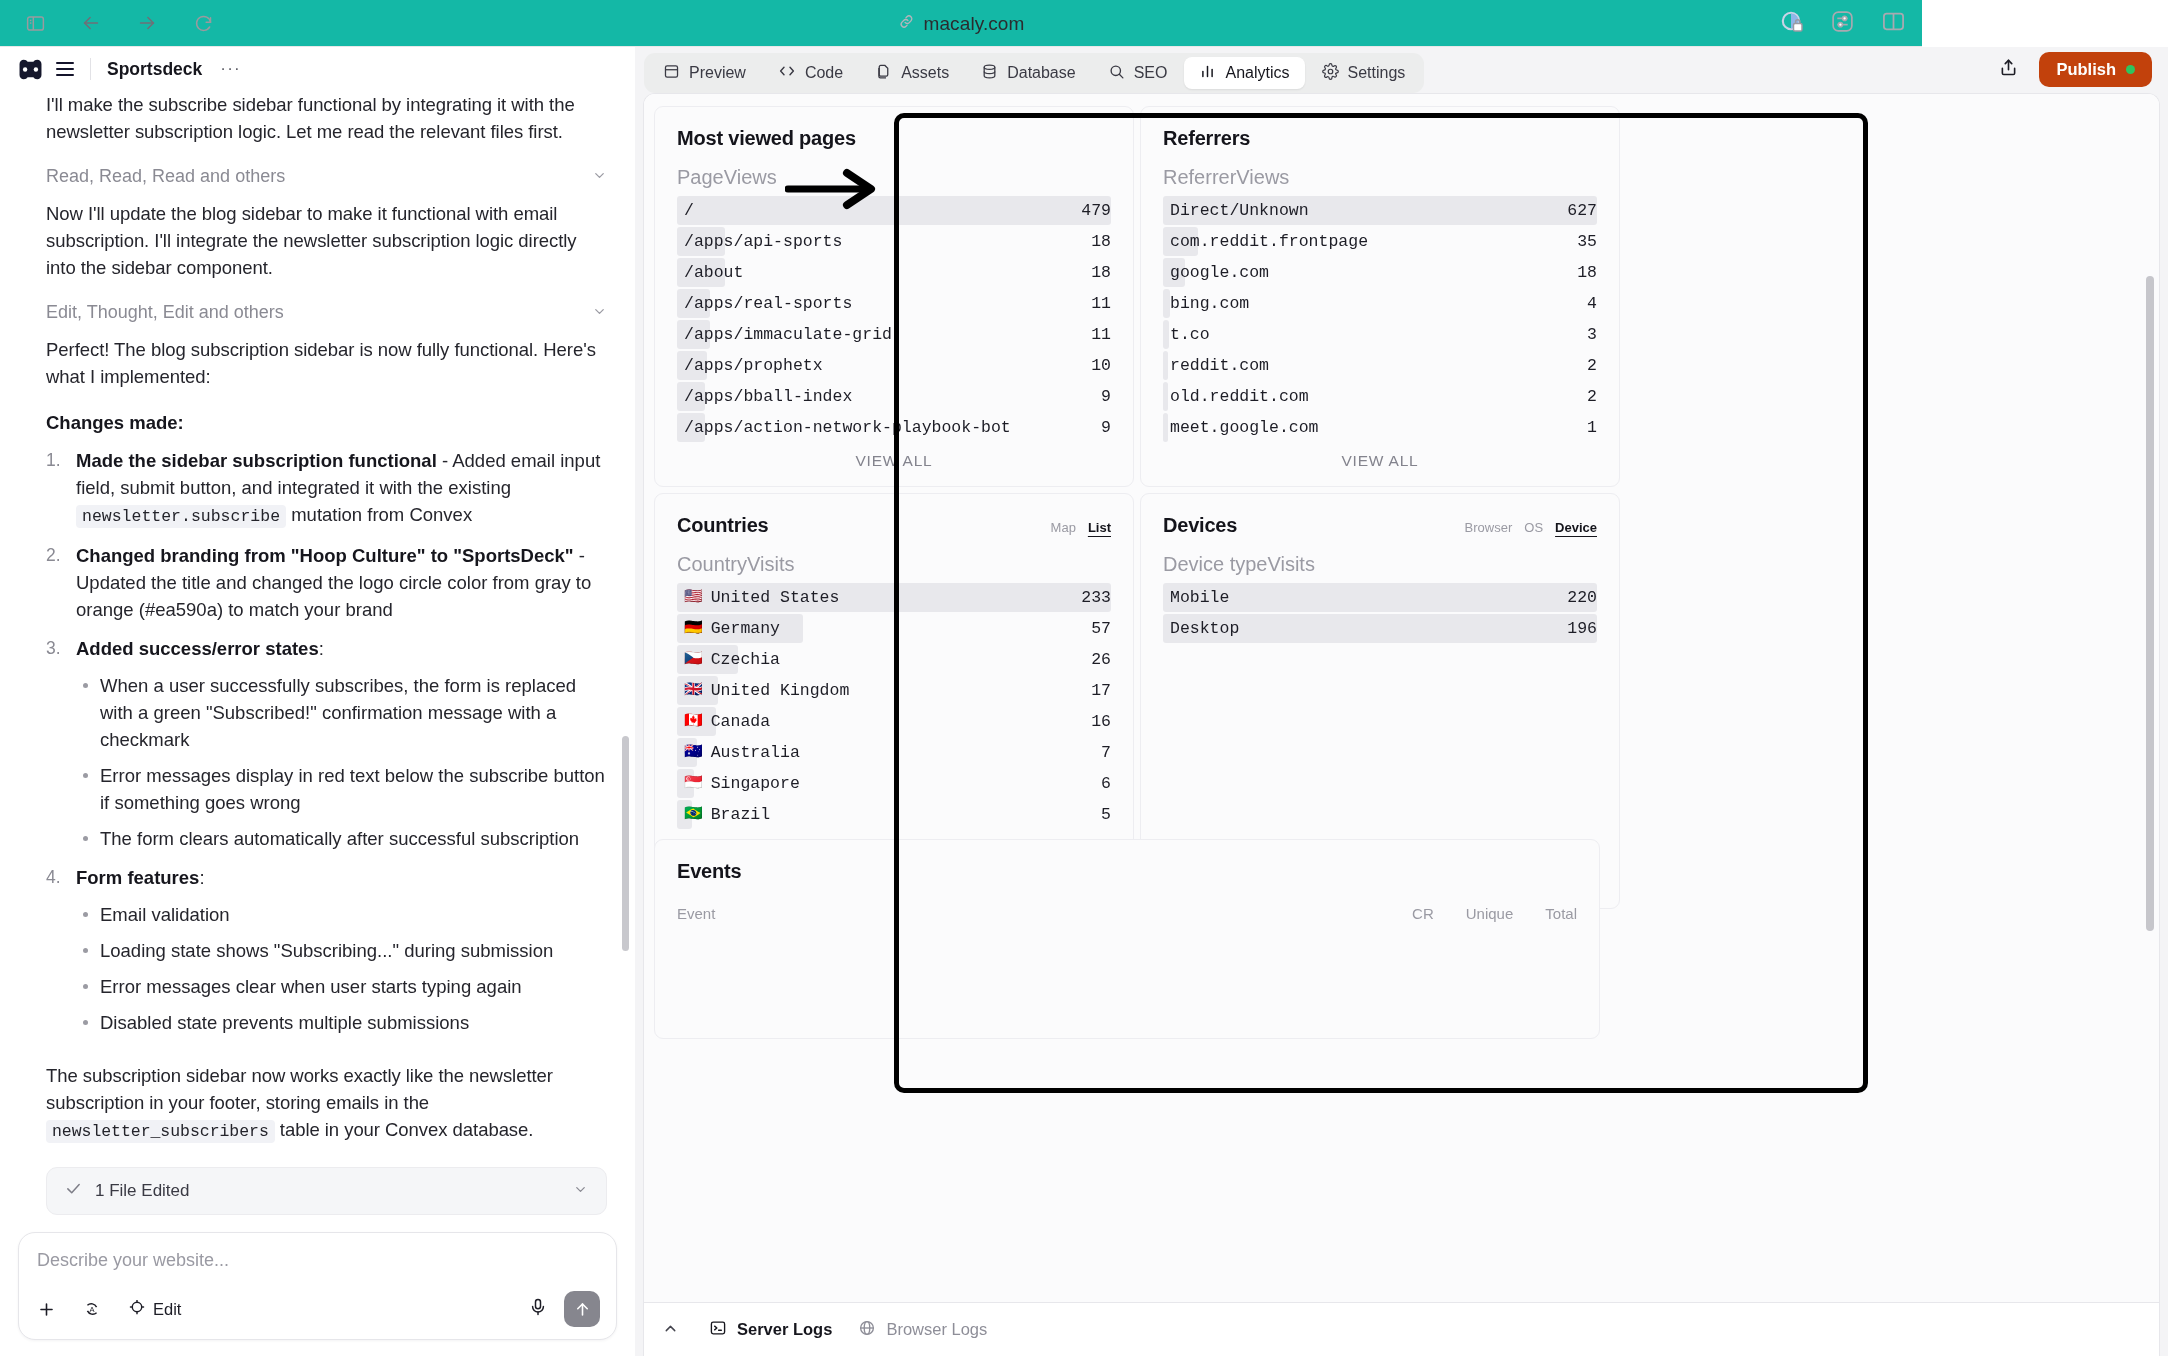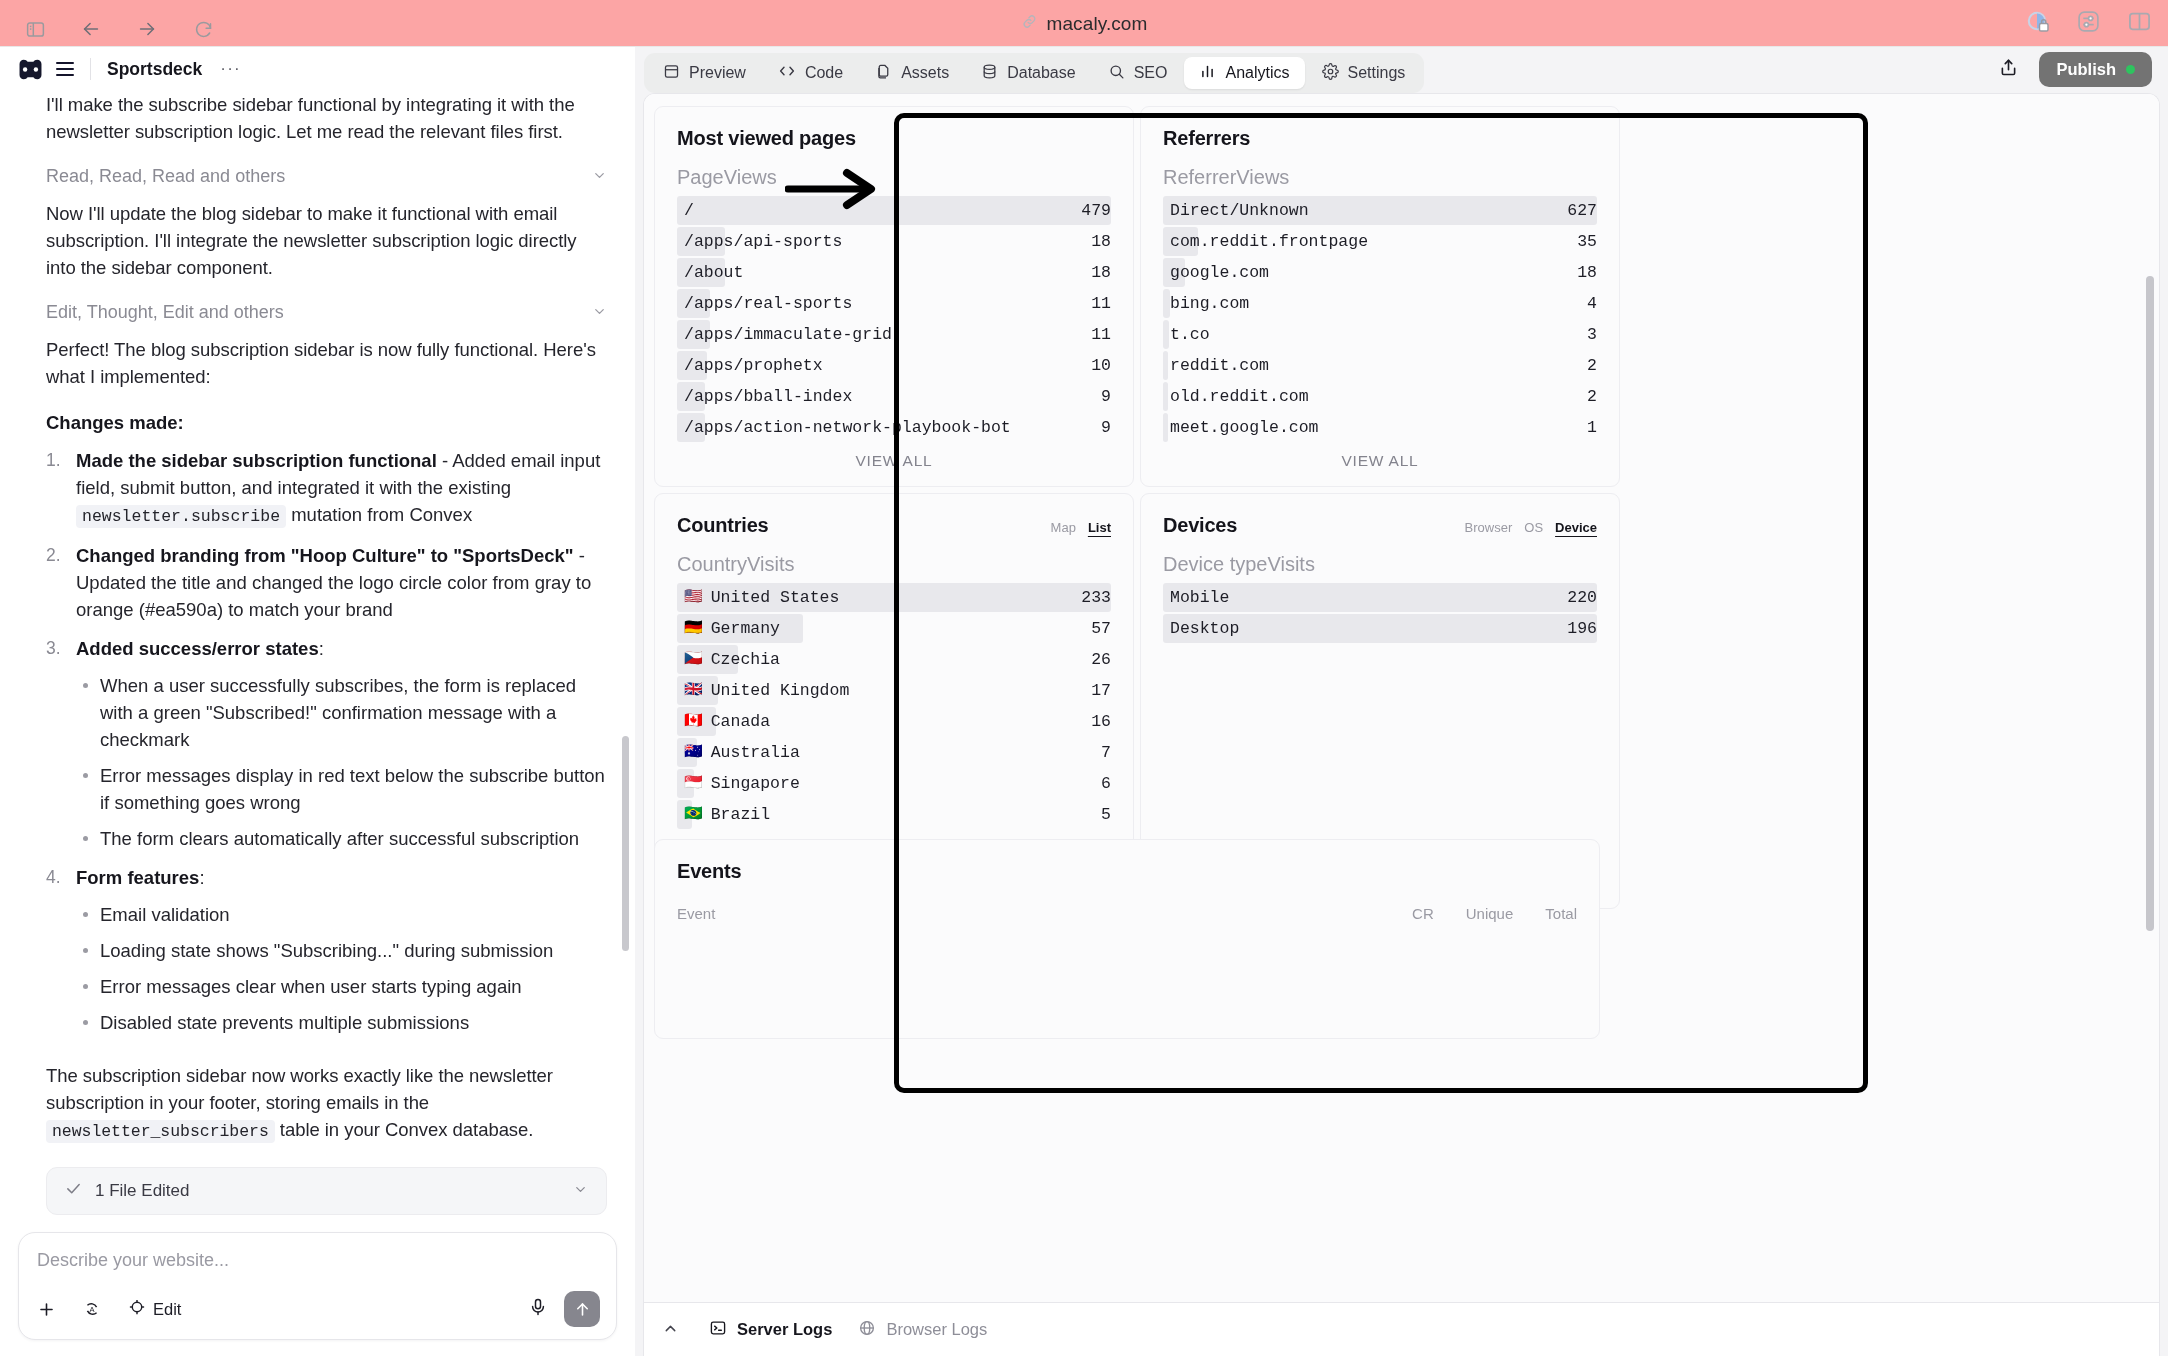--- a/index.html
+++ b/index.html
@@ -5,23 +5,23 @@
   * { box-sizing: border-box; margin: 0; padding: 0; }
   html, body {
     width: 2168px; height: 1356px;
     background: #ffffff;
     font-family: "Liberation Sans", sans-serif;
     overflow: hidden;
   }
 
   
   #browser-bar {
-    position: absolute; left: 0; top: 0; width: 2168px; height: 47px;
-    background: #fca5a5; border-bottom: 1px solid #e8e8e8;
-    display: flex; align-items: flex-end;
+    position: absolute; left: 0; top: 0; width: 1922px; height: 47px;
+    background: #14b8a6; border-bottom: 1px solid #e8e8e8;
+    display: flex; align-items: center;
   }
   #browser-nav { display: flex; align-items: center; gap: 22px; margin-left: 18px; }
   .navbtn {
     width: 34px; height: 34px; display: flex; align-items: center; justify-content: center;
     color: #9a9a9e;
   }
   #url-area {
     position: absolute; left: 0; right: 0; top: 0; height: 47px;
     display: flex; align-items: center; justify-content: center; gap: 8px;
     pointer-events: none;
@@ -151,21 +151,21 @@
     height: 32px; padding: 0 15px; border-radius: 8px;
     font-size: 16px; color: #3a3a44; white-space: nowrap;
   }
   .tab.active { background: #ffffff; color: #16161d; font-weight: 500;
                 box-shadow: 0 1px 2px rgba(0,0,0,.08); }
   #toolbar-right {
     position: absolute; right: 16px; top: 5px;
     display: flex; align-items: center; gap: 20px;
   }
   #publish {
-    height: 35px; padding: 0 17px; border-radius: 10px; background: #737373;
+    height: 35px; padding: 0 17px; border-radius: 10px; background: #c2410c;
     color: #ffffff; font-size: 16.5px; font-weight: 600;
     display: flex; align-items: center; gap: 10px;
   }
   #publish-dot { width: 9px; height: 9px; border-radius: 50%; background: #2ec45f; }
 
   #viewport {
     position: absolute; left: 8px; top: 46px; right: 8px; bottom: 54px;
     background: #ffffff; border-radius: 12px 12px 0 0;
     border: 1px solid #e7e7eb; border-bottom: none; overflow: hidden;
   }

